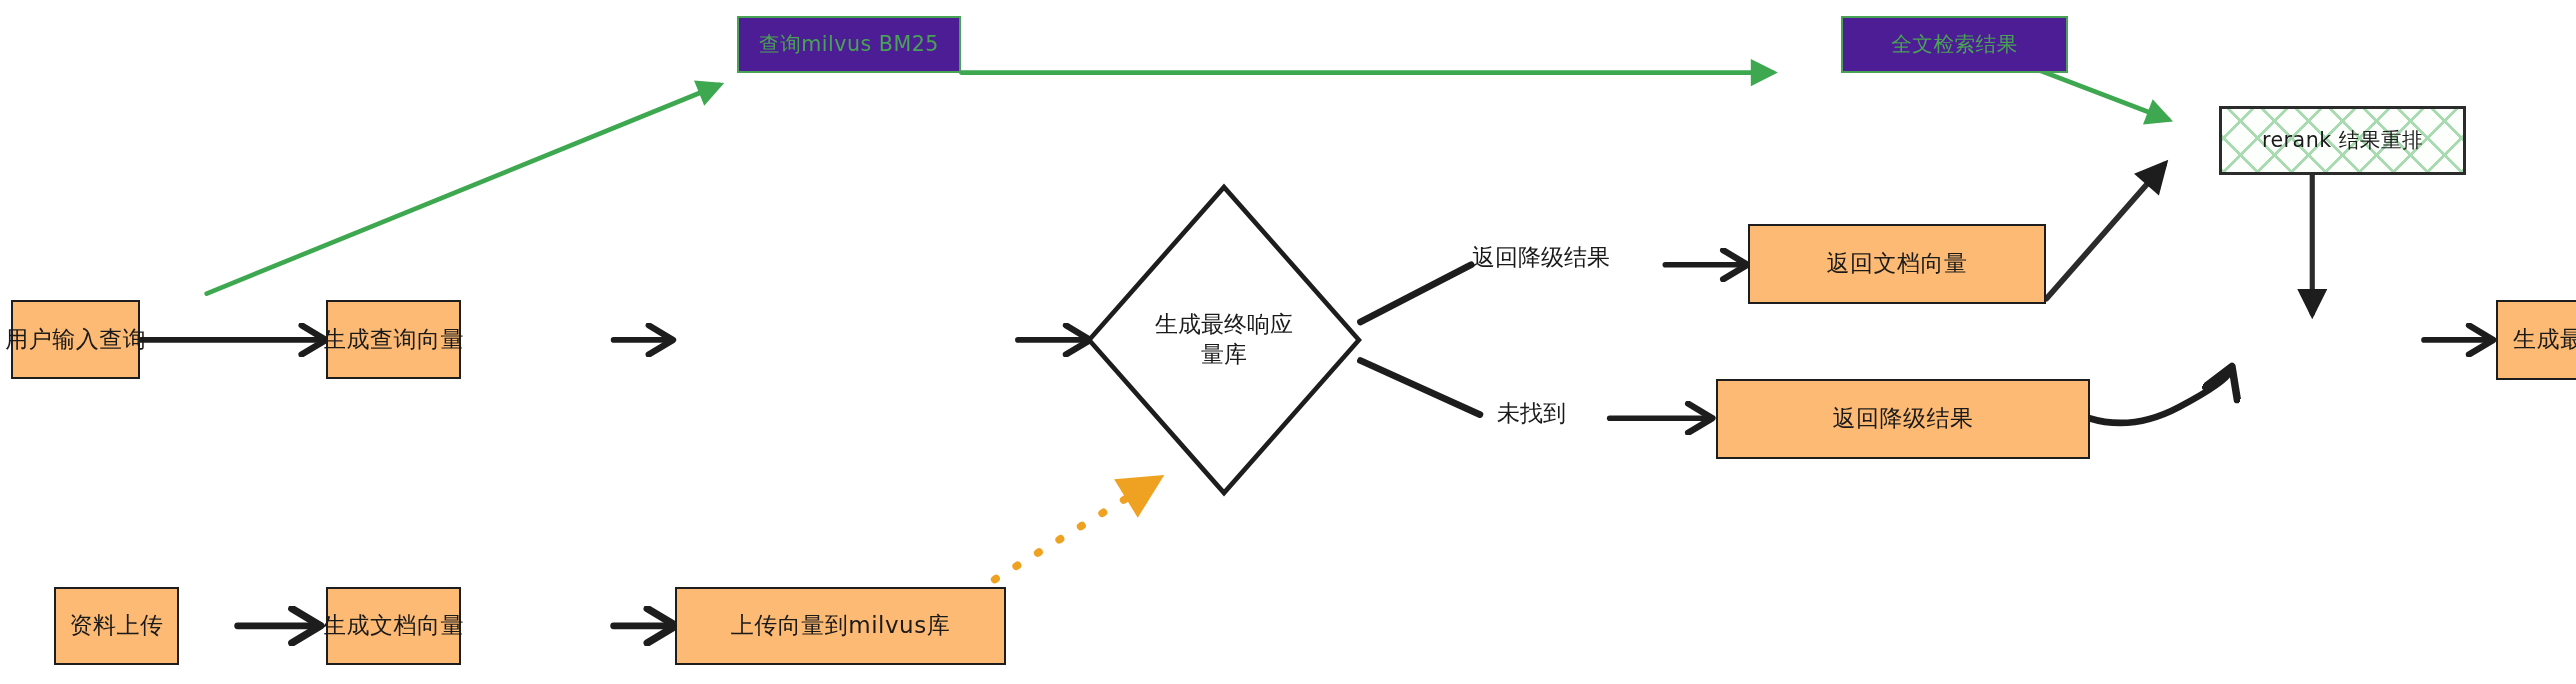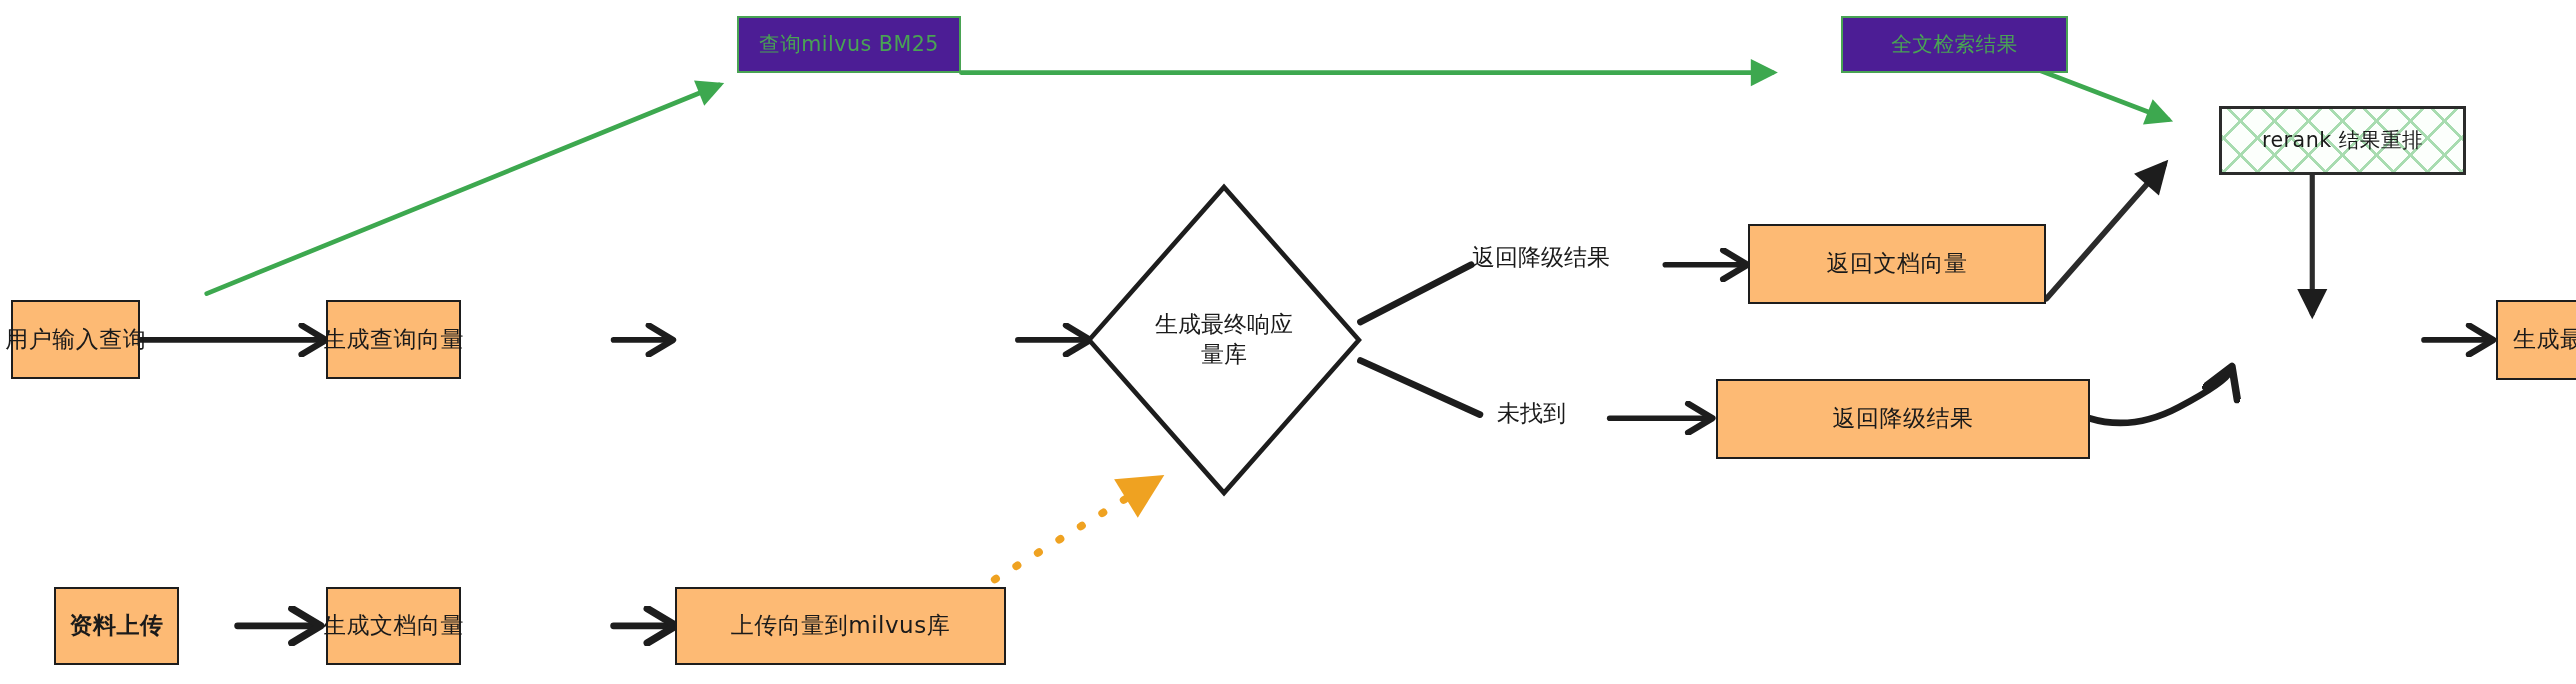--- a/index.html
+++ b/index.html
@@ -172,21 +172,21 @@
 
   <div class="node box" style="left:1716px;top:379px;width:374px;height:80px;">
     <span class="lbl">返回降级结果</span>
   </div>
 
 
   <div class="node box" style="left:2496px;top:300px;width:175px;height:80px;">
     <span class="lbl">生成最终响应</span>
   </div>
 
-  <div class="node box" style="left:54px;top:587px;width:125px;height:78px;font-weight:bold;">
+  <div class="node box" style="left:54px;top:587px;width:125px;height:78px;">
     <span class="lbl">资料上传</span>
   </div>
 
   <div class="node box" style="left:326px;top:587px;width:135px;height:78px;">
     <span class="lbl">生成文档向量</span>
   </div>
 
   <div class="node box" style="left:675px;top:587px;width:331px;height:78px;">
     <span class="lbl">上传向量到milvus库</span>
   </div>

